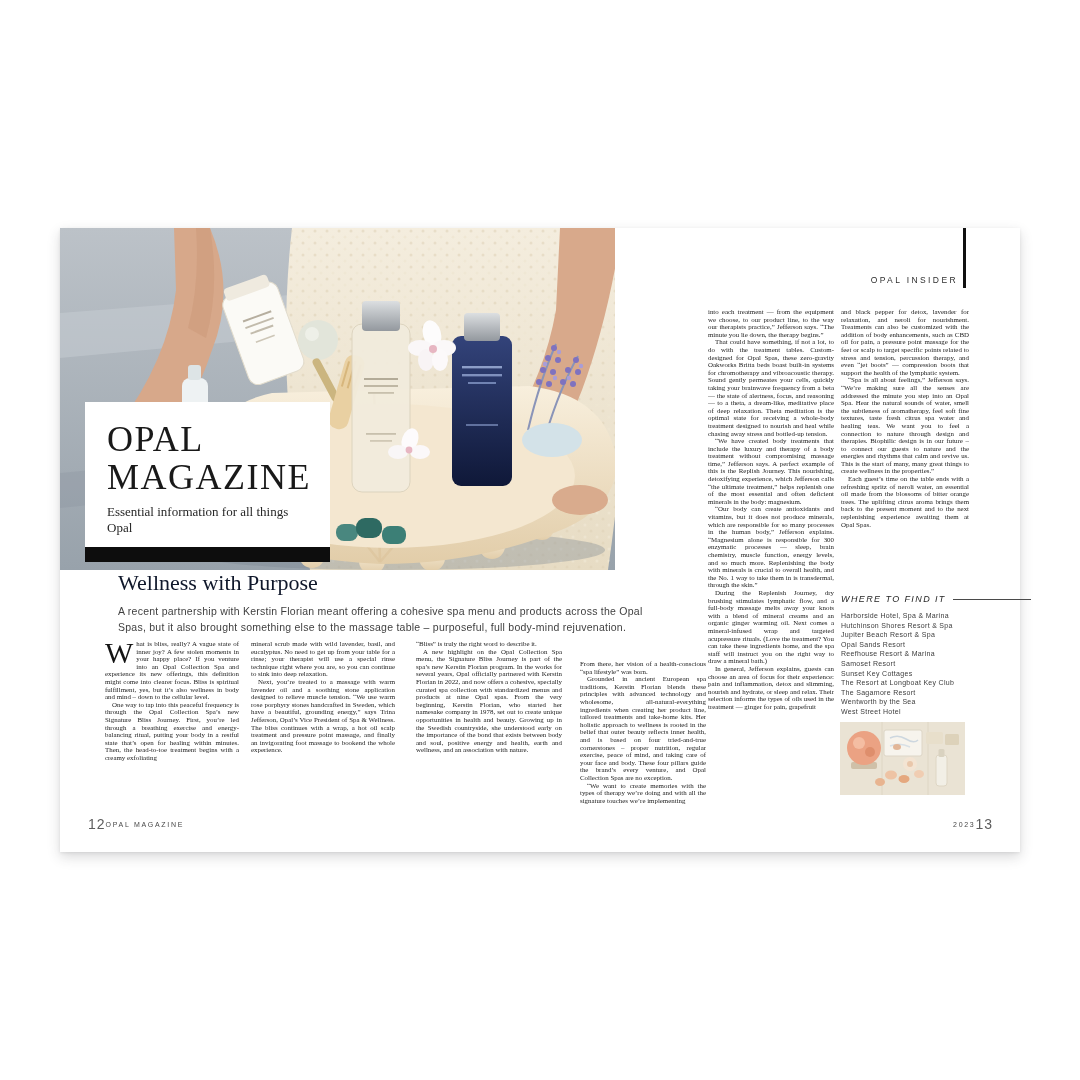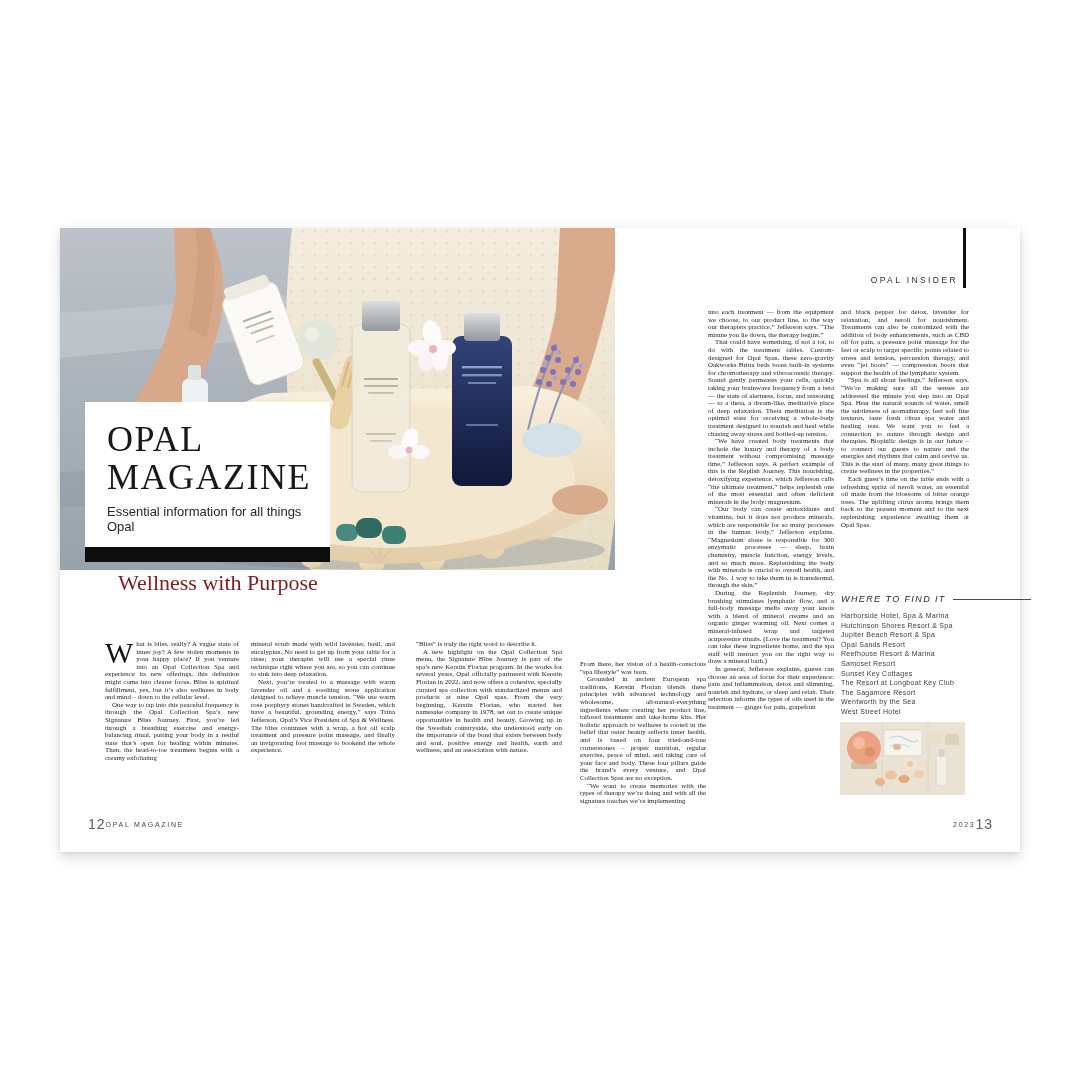--- a/index.html
+++ b/index.html
@@ -7,30 +7,30 @@
           font-family:"Liberation Serif",serif;color:#1a1a1a;}
   .spread{position:absolute;left:60px;top:228px;width:960px;height:624px;background:#ffffff;
           box-shadow:0 5px 12px rgba(50,50,55,.18),0 1px 3px rgba(0,0,0,.08);}
   
   .hero{position:absolute;left:0;top:0;width:555px;height:342px;overflow:hidden;}
   
   .hero-card{position:absolute;left:25px;top:174px;width:245px;height:160px;background:#ffffff;}
   .hero-card-bar{position:absolute;left:0;bottom:0;width:100%;height:15px;background:#0d0d0d;}
   .hero-title{font-family:"Liberation Serif",serif;font-weight:400;font-size:36px;line-height:38px;
               letter-spacing:1.5px;color:#191919;margin:18px 0 0 22px;}
-  .hero-sub{font-family:Liberation Sans, sans-serif;font-size:13px;color:#262626;margin:8px 22px 4px 22px;}
+  .hero-sub{font-family:Liberation Serif, serif;font-size:13px;color:#262626;margin:8px 22px 4px 22px;}
   .hero-byline{font-family:"Liberation Sans",sans-serif;font-size:7.5px;letter-spacing:2.2px;
                color:#4a4a4a;margin:14px 0 0 22px;}
   
   .section-header{position:absolute;top:47px;right:62px;font-family:"Liberation Sans",sans-serif;
                   font-size:8.5px;letter-spacing:2.4px;color:#2e2e2e;}
   .section-bar{position:absolute;top:0;right:54px;width:3px;height:60px;background:#101010;}
   
   .art-heading{position:absolute;left:58px;top:342px;font-family:"Liberation Serif",serif;
-               font-size:22px;font-weight:400;color:#7f1d1d;}
+               font-size:22px;font-weight:400;color:#0f172a;}
   .art-intro{position:absolute;left:58px;top:376px;width:532px;font-family:"Liberation Sans",sans-serif;
              font-size:10.5px;line-height:15.5px;letter-spacing:.25px;color:#3f3f3f;}
   
   .col{position:absolute;font-family:"Liberation Serif",serif;font-size:6.9px;line-height:7.6px;
        color:#1b1b1b;text-align:justify;}
   .col p{margin:0;}
   .col p.ind{text-indent:7px;}
   .dropcap{float:left;font-family:"Liberation Serif",serif;font-size:30px;line-height:23px;
            padding:1px 3px 0 0;color:#141414;}
   .c1{left:45px;top:412px;width:134px;}
@@ -218,20 +218,21 @@
         <div class="hero-sub">Essential information for all things Opal</div>
         <div class="hero-byline">BY SARA JONES</div>
         <div class="hero-card-bar"></div>
       </div>
     </div>
 
     <div class="section-header">OPAL INSIDER</div>
     <div class="section-bar"></div>
 
     <div class="art-heading">Wellness with Purpose</div>
+    <div class="art-intro">A recent partnership with Kerstin Florian meant offering a cohesive spa menu and products across the Opal Spas, but it also brought something else to the massage table – purposeful, full body-mind rejuvenation.</div>
 
     <div class="col c1">
       <p><span class="dropcap">W</span><span>hat is bliss, really? A vague state of inner joy? A few stolen moments in your happy place? If you venture into an Opal Collection Spa and experience its new offerings, this definition might come into clearer focus. Bliss is spiritual fulfillment, yes, but it’s also wellness in body and mind – down to the cellular level.</span></p>
       <p class="ind">One way to tap into this peaceful frequency is through the Opal Collection Spa’s new Signature Bliss Journey. First, you’re led through a breathing exercise and energy-balancing ritual, putting your body in a restful state that’s open for healing within minutes. Then, the head-to-toe treatment begins with a creamy exfoliating</p>
     </div>
     <div class="col c2">
       <p>mineral scrub made with wild lavender, basil, and eucalyptus. No need to get up from your table for a rinse; your therapist will use a special rinse technique right where you are, so you can continue to sink into deep relaxation.</p>
       <p class="ind">Next, you’re treated to a massage with warm lavender oil and a soothing stone application designed to relieve muscle tension. “We use warm rose porphyry stones handcrafted in Sweden, which have a beautiful, grounding energy,” says Trina Jefferson, Opal’s Vice President of Spa &amp; Wellness. The bliss continues with a wrap, a hot oil scalp treatment and pressure point massage, and finally an invigorating foot massage to bookend the whole experience.</p>
     </div>
     <div class="col c3">

